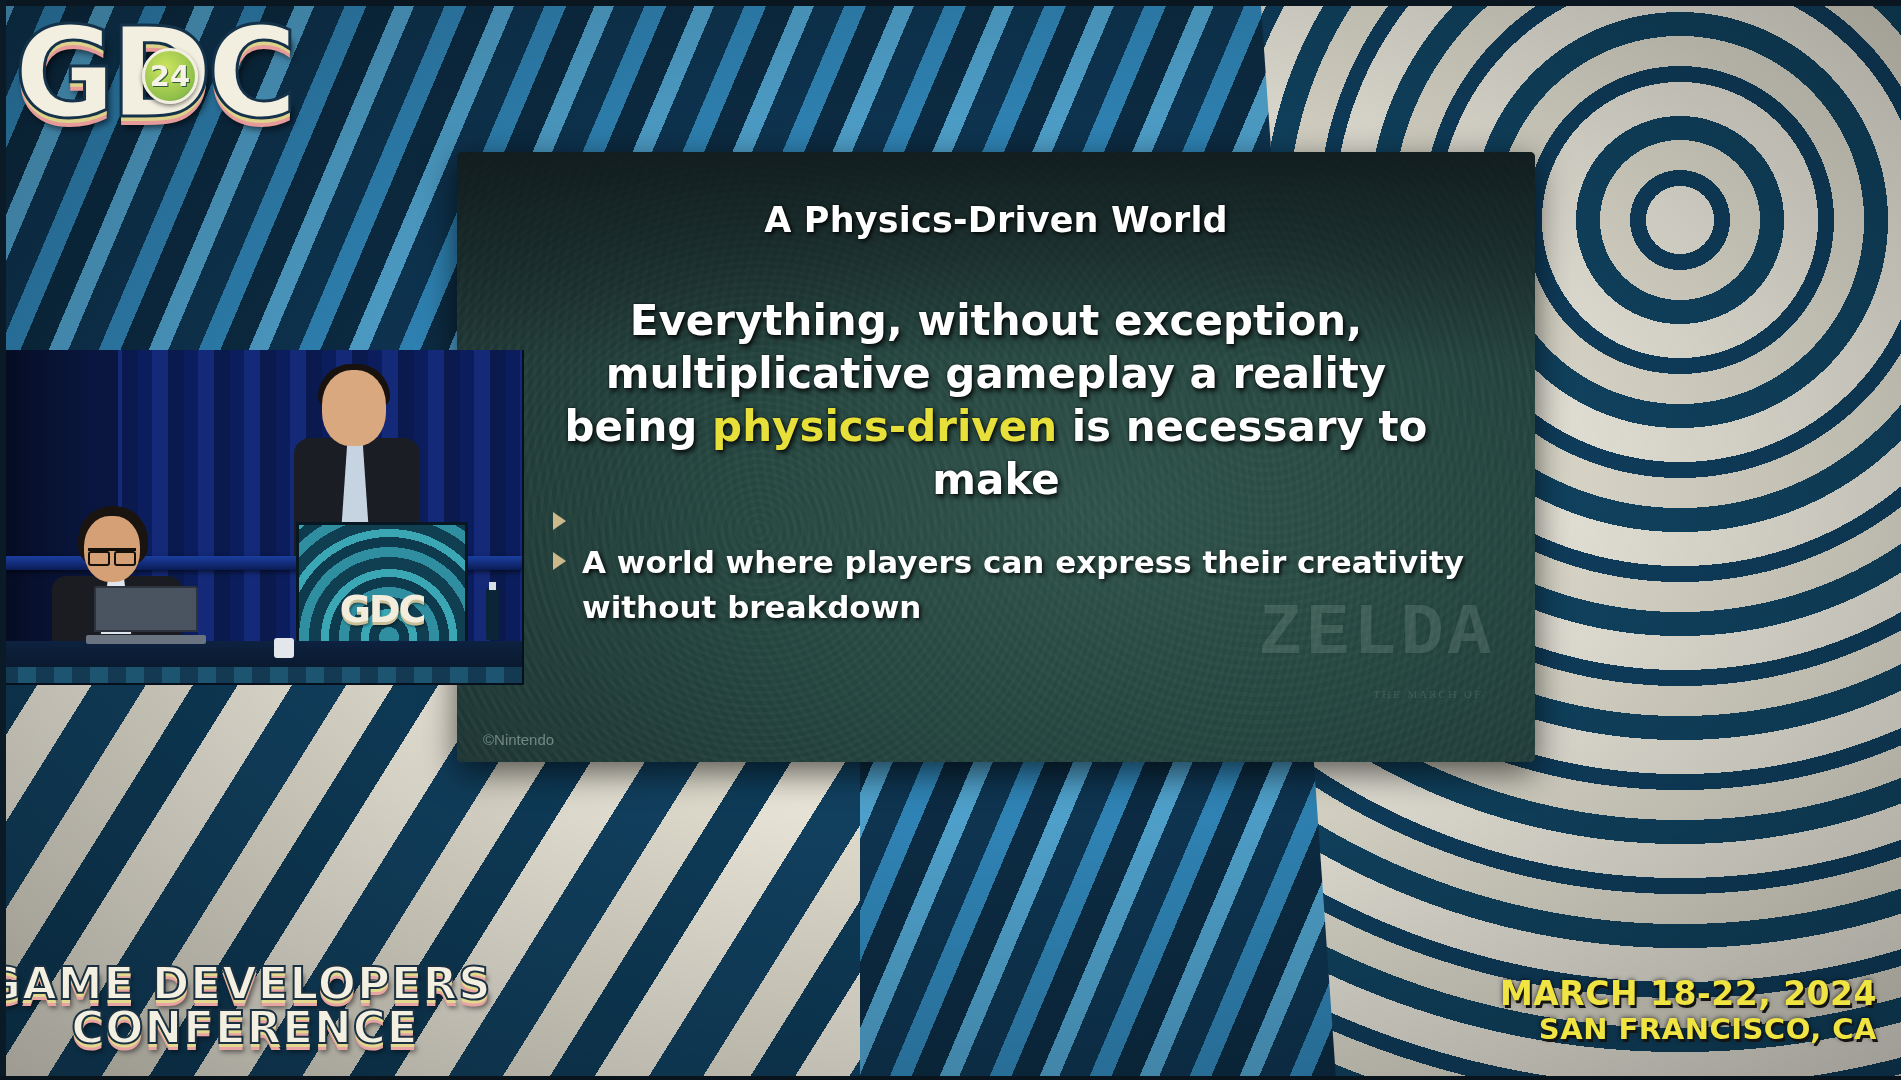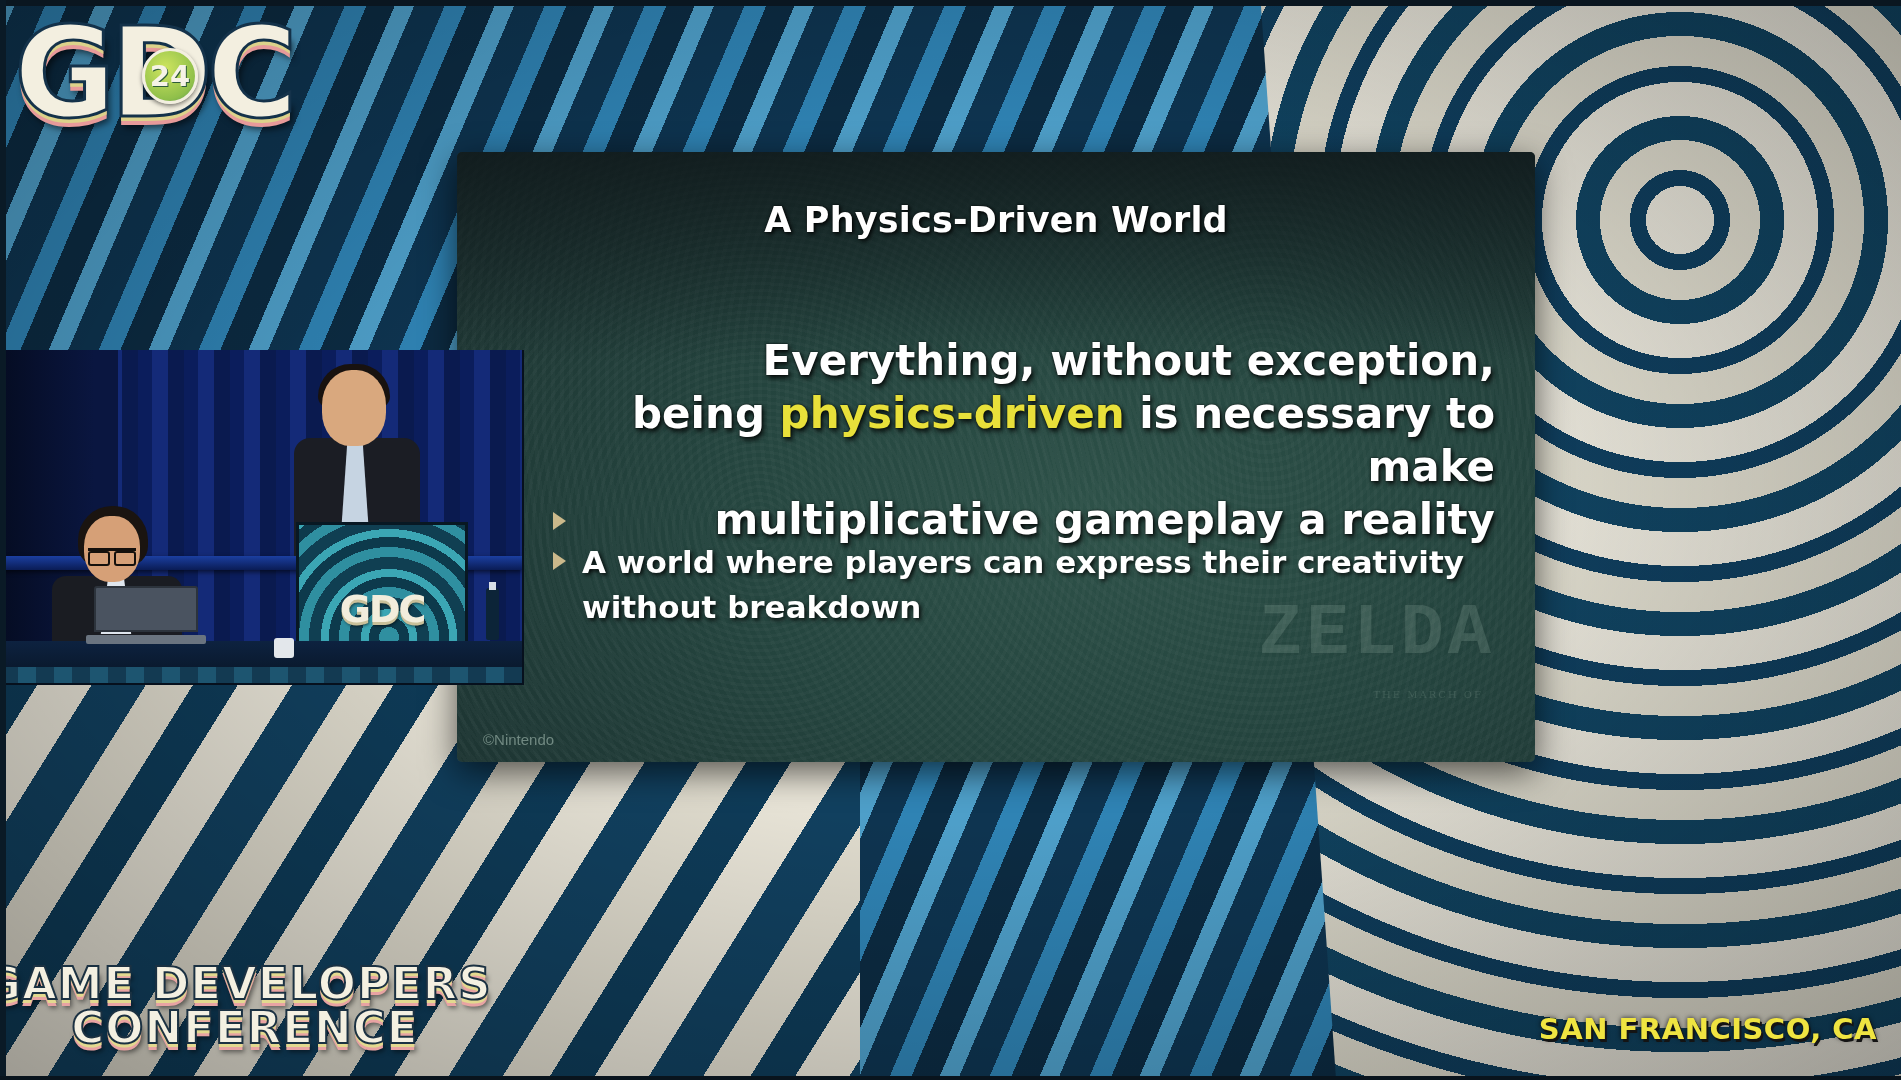--- a/index.html
+++ b/index.html
@@ -261,27 +261,26 @@
     text-align:center;
     font-family:"DejaVu Sans", sans-serif;
     font-size:35px; font-weight:bold;
     color:#ffffff;
     letter-spacing:.2px;
     text-shadow:2px 2px 4px rgba(0,0,0,.85), 0 0 2px rgba(0,0,0,.9);
   }
 
   .statement{
     position:absolute; left:40px; right:40px; top:142px;
-    text-align:right;
+    text-align:center;
     font-family:"DejaVu Sans", sans-serif;
     font-size:42px; font-weight:bold;
     line-height:53px;
     color:#ffffff;
     text-shadow:2px 3px 5px rgba(0,0,0,.85), 0 0 2px rgba(0,0,0,.9);
-    margin-top:40px;
   }
   .hl{ color:#e8e03a; }
 
   .bullets{
     position:absolute; left:96px; right:46px; top:348px;
   }
   .bullet{
     display:flex; align-items:flex-start;
     margin-bottom:10px;
   }
@@ -422,22 +421,22 @@
   </div>
 
   <div class="slide">
     <div class="slide-texture"></div>
     <div class="slide-topdark"></div>
 
     <div class="slide-title">A Physics-Driven World</div>
 
     <div class="statement">
       <div>Everything, without exception,</div>
+      <div>multiplicative gameplay a reality</div>
       <div><span>being </span><span class="hl">physics-driven</span><span> is necessary to make</span></div>
-      <div>multiplicative gameplay a reality</div>
     </div>
 
     <div class="bullets">
       <div class="bullet">
         <span class="bullet-marker"></span>
       </div>
       <div class="bullet">
         <span class="bullet-marker"></span>
         <span class="bullet-text">A world where players can express their creativity without breakdown</span>
       </div>
@@ -447,18 +446,19 @@
     <div class="zelda-sub">THE MARCH OF</div>
     <div class="copyright">©Nintendo</div>
   </div>
 
   <div class="gdc-footer-left">
     <div>GAME DEVELOPERS</div>
     <div class="line2">CONFERENCE</div>
   </div>
 
   <div class="gdc-footer-right">
+    <div class="date">MARCH 18-22, 2024</div>
     <div class="city">SAN FRANCISCO, CA</div>
   </div>
 
   <div class="edge-left-strip"></div>
   <div class="edge-bottom"></div>
 </div>
 
 </body></html>

